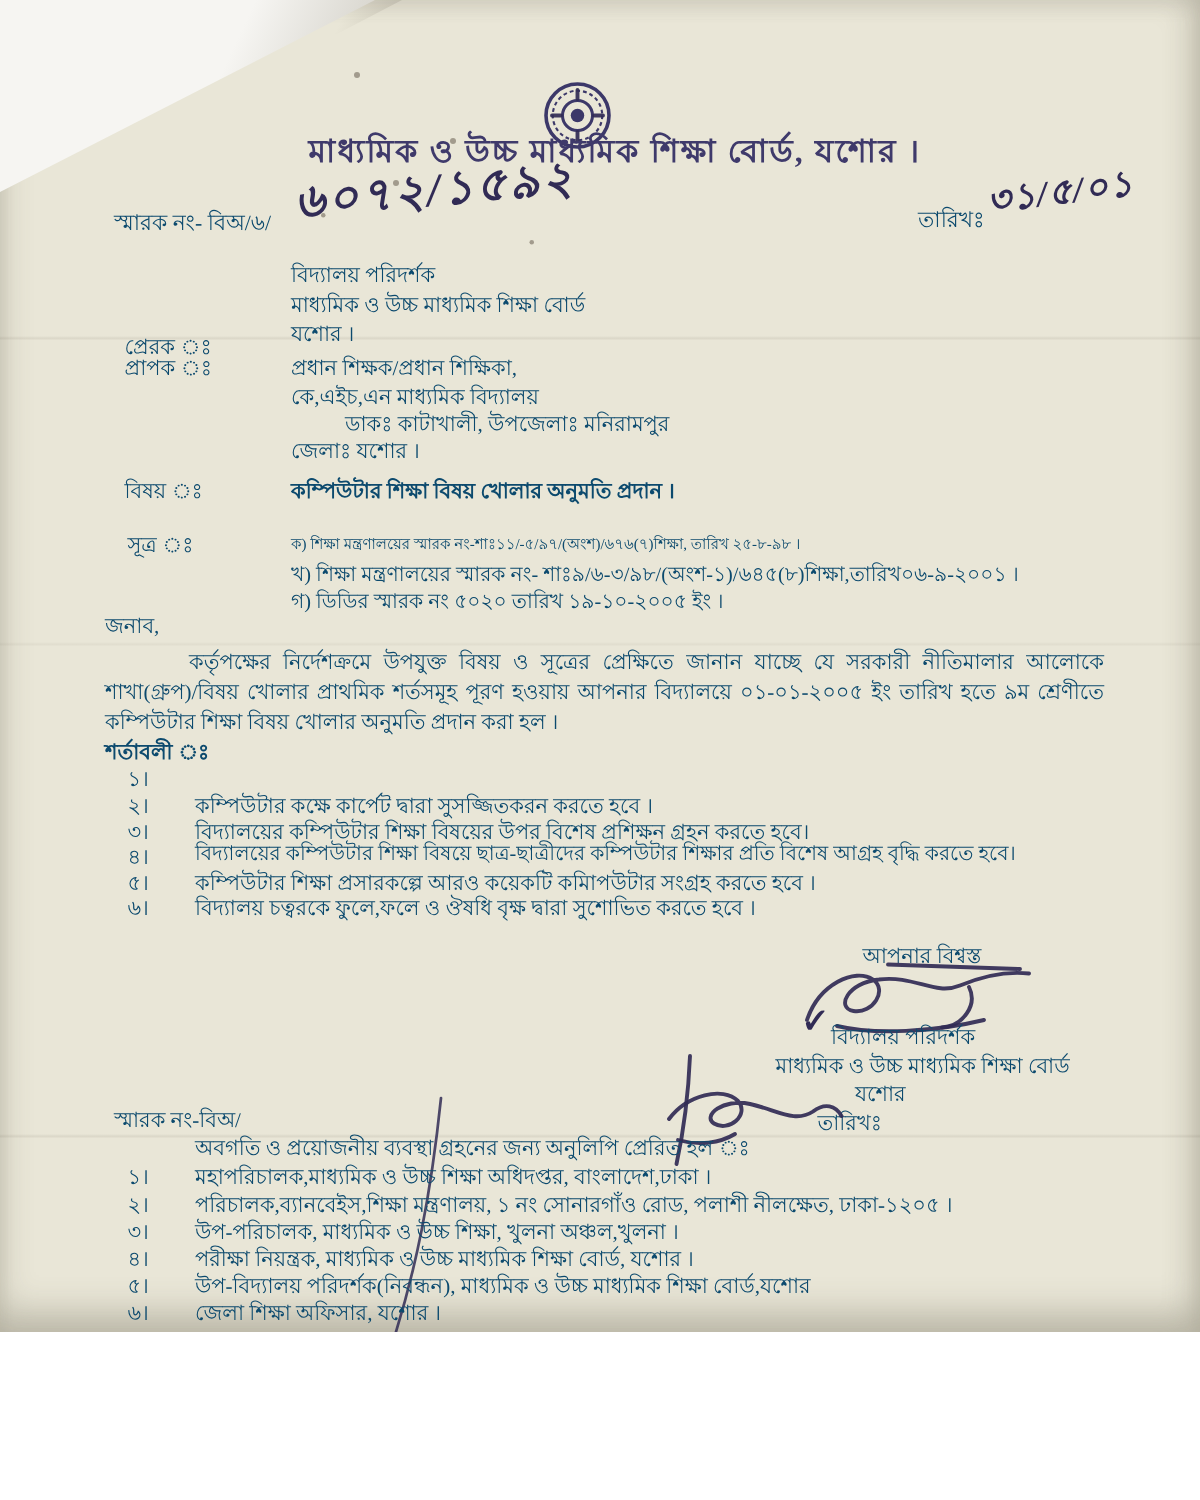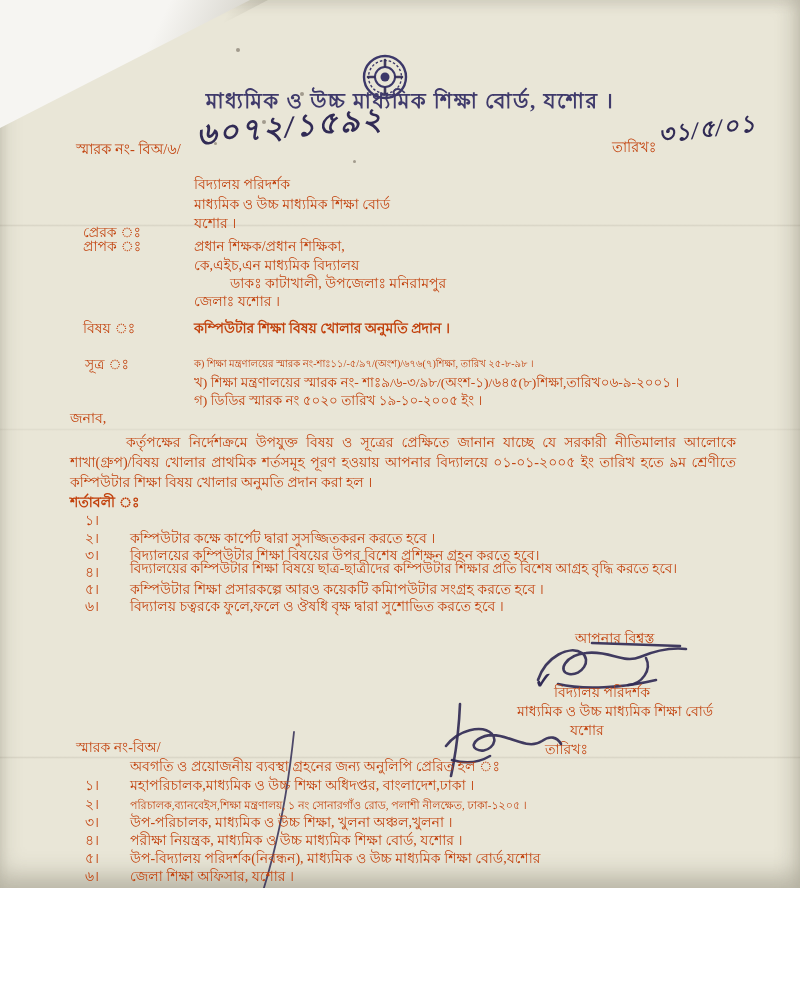--- a/index.html
+++ b/index.html
@@ -7,21 +7,21 @@
     position:relative;width:800px;height:888px;overflow:hidden;
     background:
       radial-gradient(ellipse at 55% 40%, rgba(255,255,255,.18), rgba(0,0,0,0) 60%),
       linear-gradient(175deg,#e7e4d4 0%,#eae6d8 30%,#e9e4d6 55%,#edead e0 0%,#ebe8da 100%);
     background-color:#e9e6d7;
     box-shadow:inset 0 -14px 22px rgba(90,85,70,.28), inset -10px 0 18px rgba(120,112,95,.12), inset 0 6px 10px rgba(120,112,95,.10);
     font-family:Liberation Serif, serif;
   }
   
   .crease{position:absolute;left:0;width:100%;height:3px;background:linear-gradient(to bottom,rgba(0,0,0,0),rgba(90,80,65,.10),rgba(0,0,0,0));}
-  .l{position:absolute;color:#c2410c;font-size:14px;line-height:18px;white-space:nowrap;}
+  .l{position:absolute;color:#0c4a6e;font-size:14px;line-height:18px;white-space:nowrap;}
   .hand{color:#312b55;font-style:italic;font-weight:600;}
   .fold{
     position:absolute;left:0;top:0;width:250px;height:128px;
     clip-path:polygon(0 0,100% 0,0 100%);
     background:linear-gradient(115deg,#f6f5f2 55%,#dddbd4 78%,#c7c4bb 100%);
   }
   .fold-shadow{
     position:absolute;left:0;top:0;width:268px;height:140px;
     clip-path:polygon(0 0,100% 0,0 100%);
     background:linear-gradient(115deg,rgba(0,0,0,0) 70%,rgba(70,62,48,.35) 97%);
@@ -124,21 +124,21 @@
   <svg class="sig-svg thin" style="left:252px;top:732px;" width="46" height="182" viewBox="0 0 46 182">
     <path d="M42,0 C36,58 26,118 4,180"></path>
   </svg>
 
   <div class="l" style="left:76px;top:739px;">স্মারক নং-বিঅ/</div>
   <div class="l" style="left:130px;top:758px;">অবগতি ও প্রয়োজনীয় ব্যবস্থা গ্রহনের জন্য অনুলিপি প্রেরিত হল ঃ</div>
 
   <div class="l" style="left:85px;top:777px;">১।</div>
   <div class="l" style="left:130px;top:777px;">মহাপরিচালক,মাধ্যমিক ও উচ্চ শিক্ষা অধিদপ্তর, বাংলাদেশ,ঢাকা  ।</div>
   <div class="l" style="left:85px;top:796px;">২।</div>
-  <div class="l" style="left:130px;top:796px;font-size:11px;">পরিচালক,ব্যানবেইস,শিক্ষা মন্ত্রণালয়, ১ নং সোনারগাঁও রোড, পলাশী   নীলক্ষেত, ঢাকা-১২০৫  ।</div>
+  <div class="l" style="left:130px;top:796px;font-size:14px;">পরিচালক,ব্যানবেইস,শিক্ষা মন্ত্রণালয়, ১ নং সোনারগাঁও রোড, পলাশী   নীলক্ষেত, ঢাকা-১২০৫  ।</div>
   <div class="l" style="left:85px;top:814px;">৩।</div>
   <div class="l" style="left:130px;top:814px;">উপ-পরিচালক, মাধ্যমিক ও উচ্চ শিক্ষা, খুলনা অঞ্চল,খুলনা  ।</div>
   <div class="l" style="left:85px;top:832px;">৪।</div>
   <div class="l" style="left:130px;top:832px;">পরীক্ষা নিয়ন্ত্রক, মাধ্যমিক ও উচ্চ মাধ্যমিক শিক্ষা বোর্ড, যশোর  ।</div>
   <div class="l" style="left:85px;top:850px;">৫।</div>
   <div class="l" style="left:130px;top:850px;">উপ-বিদ্যালয় পরিদর্শক(নিবন্ধন), মাধ্যমিক ও উচ্চ মাধ্যমিক শিক্ষা বোর্ড,যশোর</div>
   <div class="l" style="left:85px;top:868px;">৬।</div>
   <div class="l" style="left:130px;top:868px;">জেলা শিক্ষা অফিসার, যশোর ।</div>
 
   <div class="l" style="left:556px;top:906px;">বিদ্যালয় পরিদর্শক</div>

